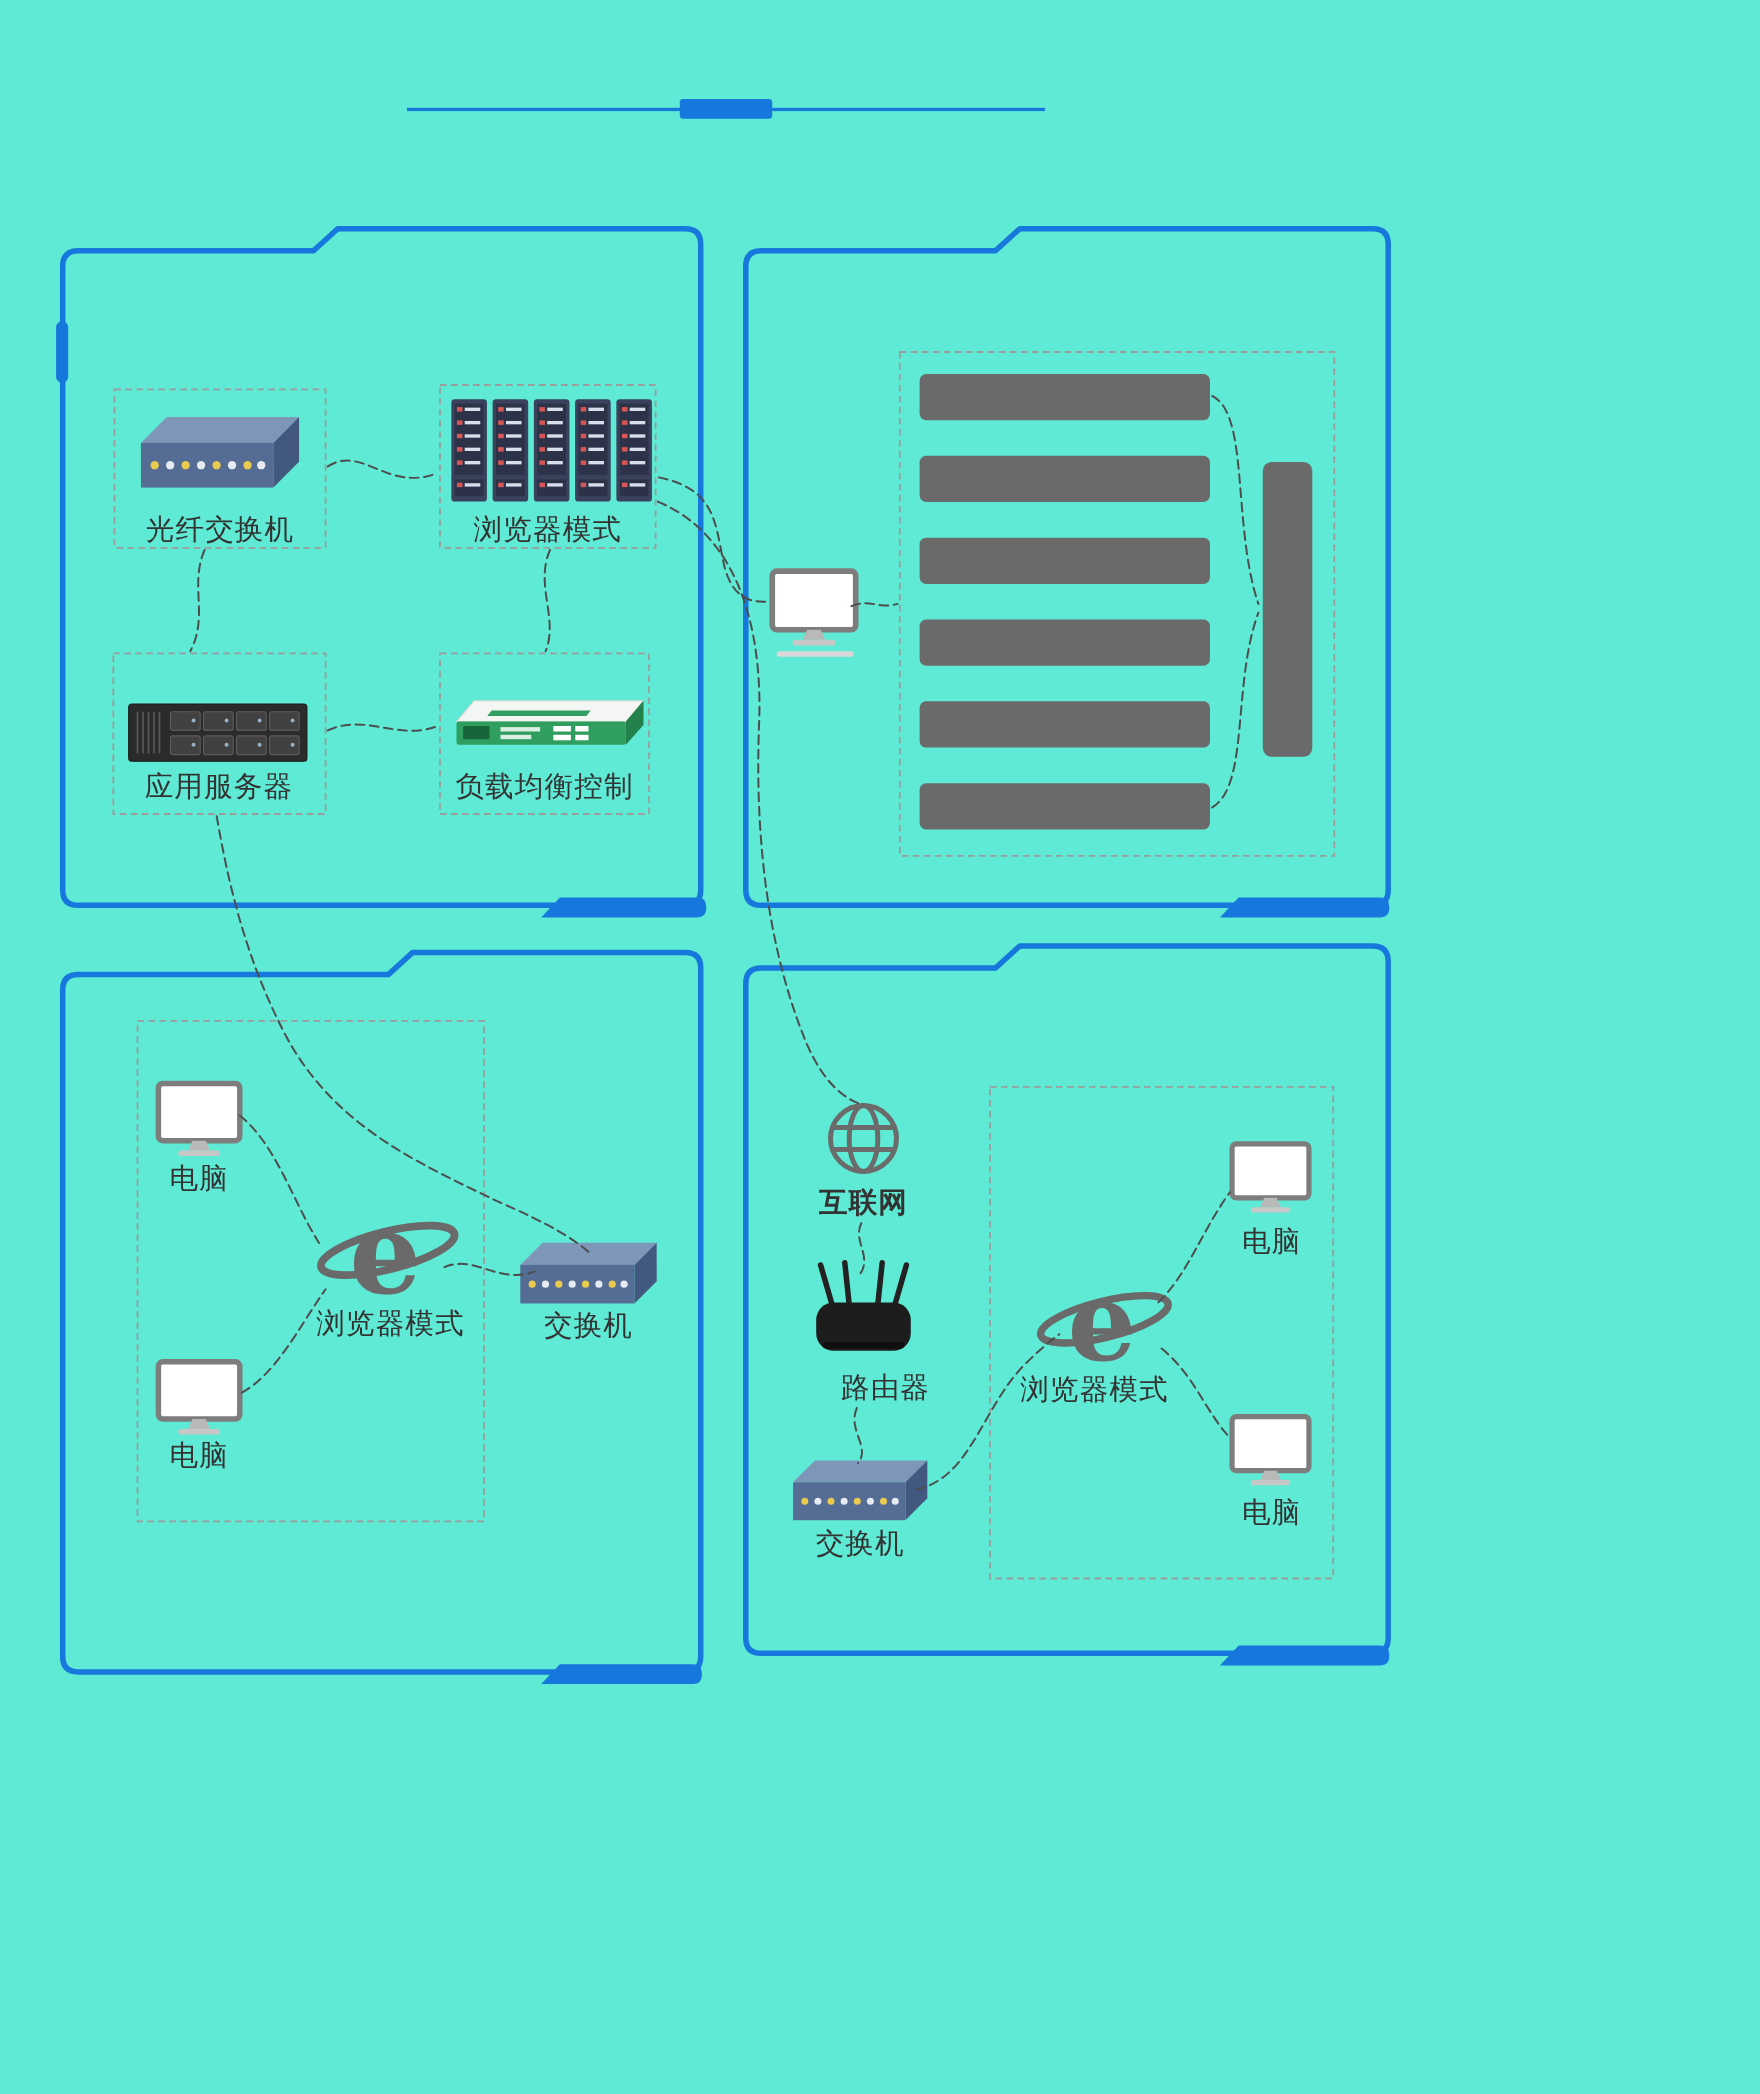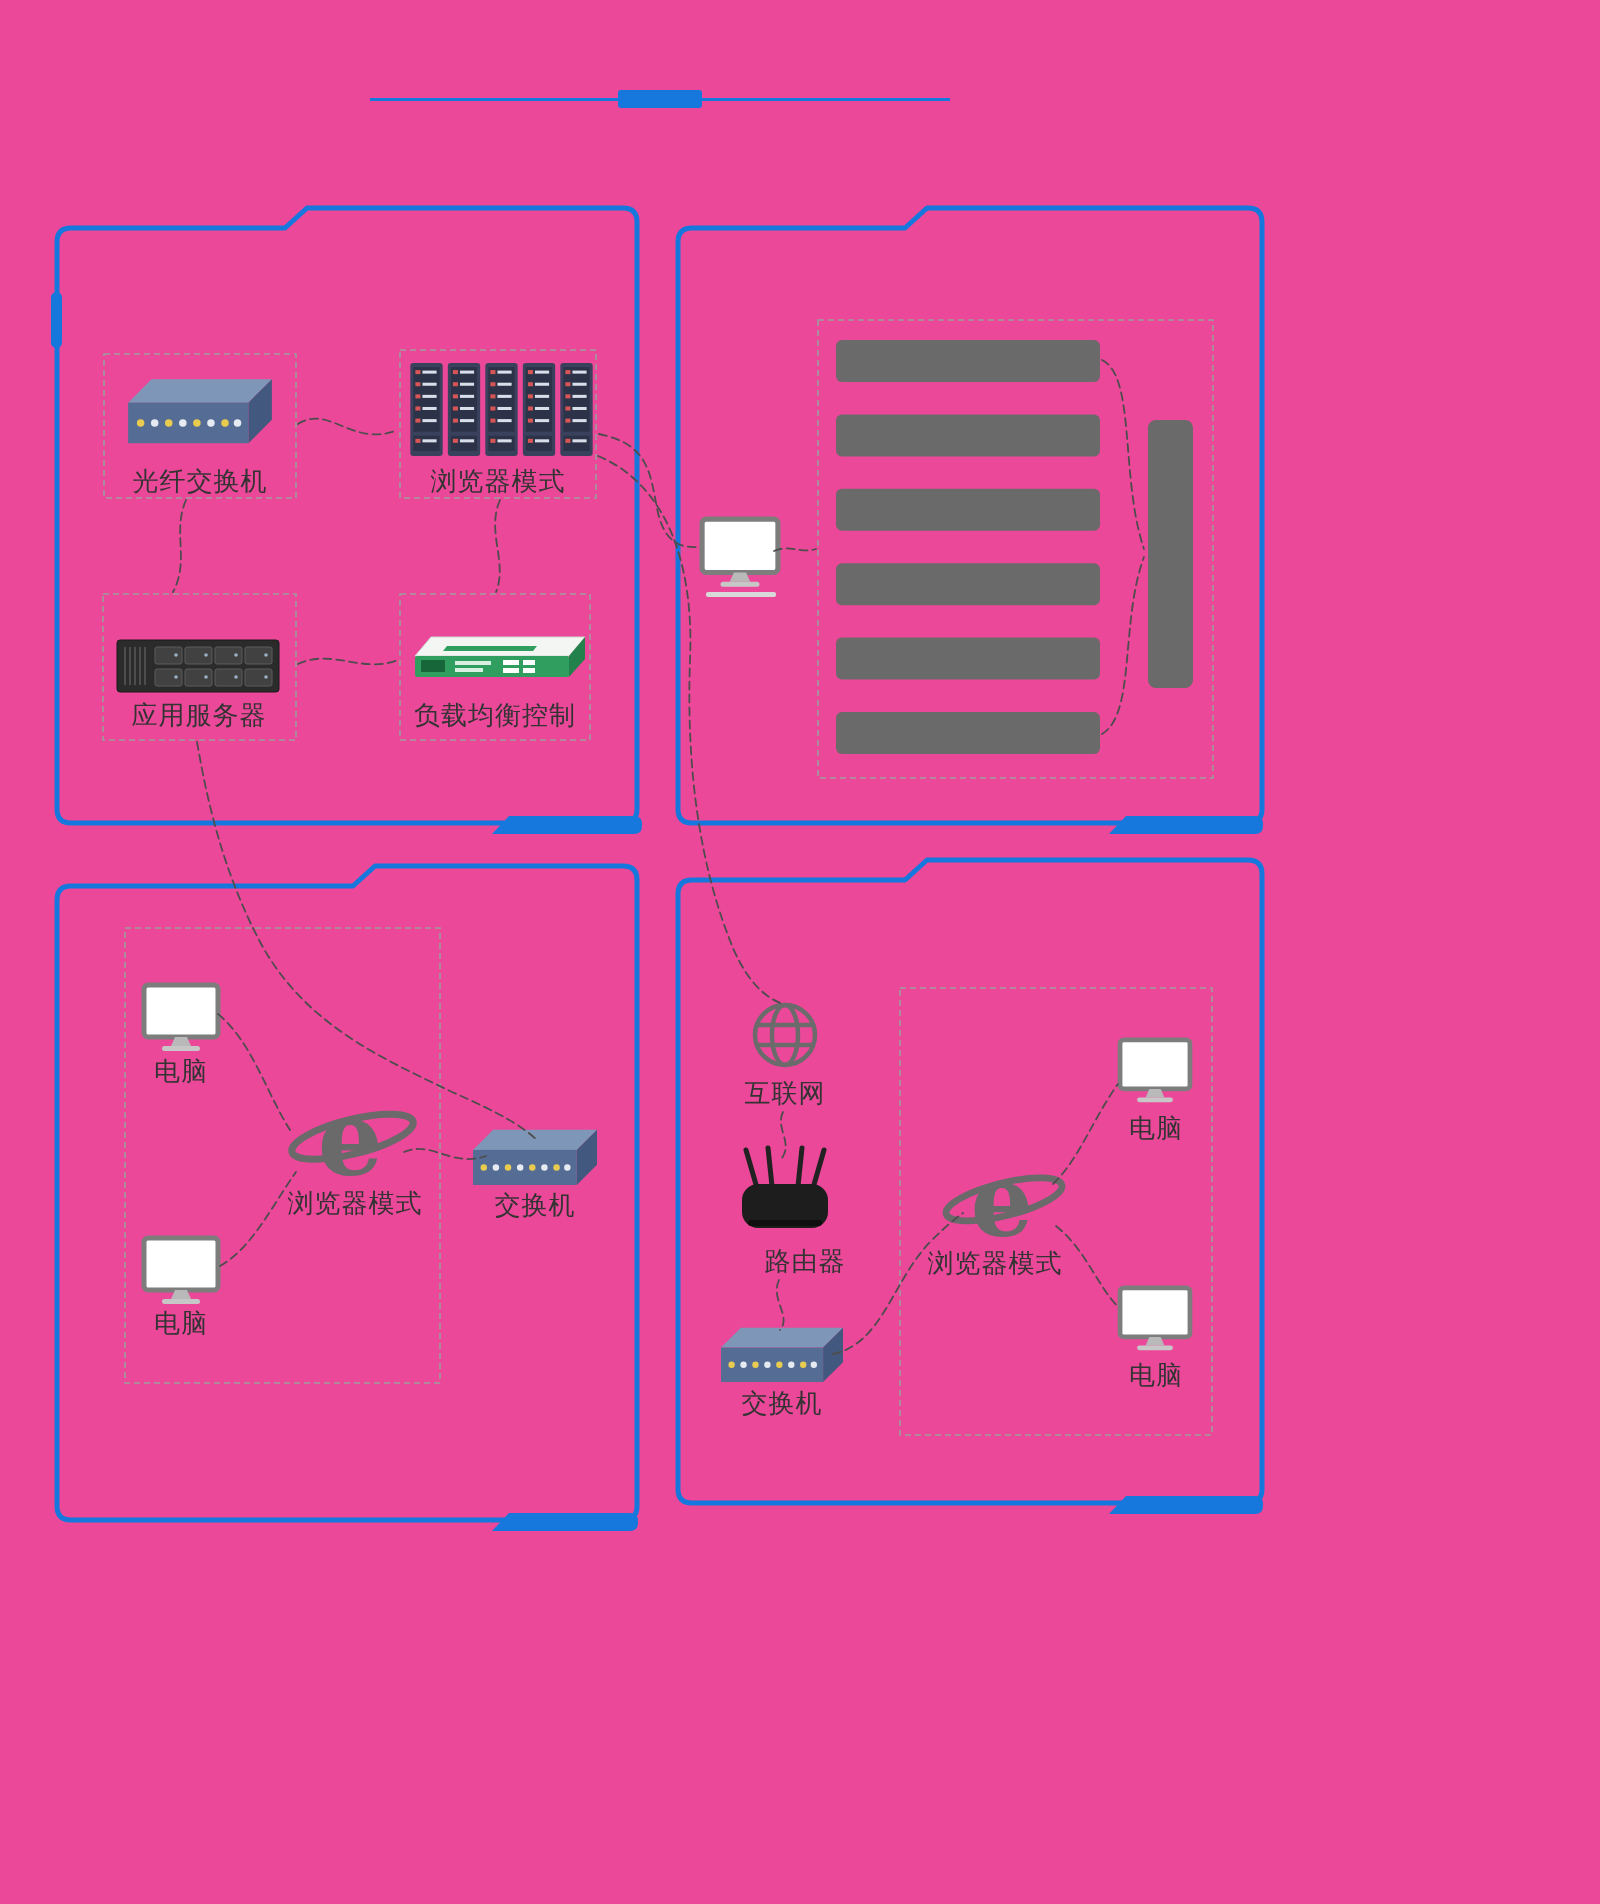--- a/index.html
+++ b/index.html
@@ -4,21 +4,21 @@
 <style>
   :root{
     --accent:#1678dc;
     --bar:#6a6a6a;
     --line:#4d4d4d;
     --boxdash:#9c9c9c;
     --label:#333333;
   }
   html,body{margin:0;padding:0;background:#ffffff;}
   .canvas{
-    position:relative;width:1600px;height:1904px;background:#ec4899;
+    position:relative;width:1600px;height:1904px;background:#5eead4;
     font-family:"Liberation Sans","DejaVu Sans",sans-serif;overflow:hidden;
   }
   .layer{position:absolute;left:0;top:0;}
   .frame{fill:none;stroke:var(--accent);stroke-width:5;stroke-linejoin:round;}
   .accent{fill:var(--accent);}
   .dashedbox{fill:none;stroke:var(--boxdash);stroke-width:1.6;stroke-dasharray:6 4;}
   .conn{fill:none;stroke:var(--line);stroke-width:1.8;stroke-dasharray:8 5;stroke-linecap:round;}
   .bar-fill{fill:var(--bar);}
   .label{
     position:absolute;font-size:26px;color:var(--label);text-align:center;
@@ -217,20 +217,20 @@
 <div class="label" style="left:120px; top:466px; width:160px;">光纤交换机</div>
 <div class="label" style="left:408px; top:466px; width:180px;">浏览器模式</div>
 <div class="label" style="left:119px; top:700px; width:160px;text-align:center;">应用服务器</div>
 <div class="label" style="left:405px; top:700px; width:180px;">负载均衡控制</div>
 
 <div class="label" style="left:121px; top:1056px; width:120px;">电脑</div>
 <div class="label" style="left:270px; top:1188px; width:170px;">浏览器模式</div>
 <div class="label" style="left:475px; top:1190px; width:120px;">交换机</div>
 <div class="label" style="left:121px; top:1308px; width:120px;">电脑</div>
 
-<div class="label" style="left:725px; top:1078px; width:120px;">互联网</div>
+<div class="label" style="left:725px; top:1078px; width:120px;font-weight:bold;">互联网</div>
 <div class="label" style="left:745px; top:1246px; width:120px;">路由器</div>
 <div class="label" style="left:722px; top:1388px; width:120px;">交换机</div>
 <div class="label" style="left:910px; top:1248px; width:170px;">浏览器模式</div>
 <div class="label" style="left:1096px; top:1113px; width:120px;">电脑</div>
 <div class="label" style="left:1096px; top:1360px; width:120px;">电脑</div>
 
 </div>
 
 </body></html>

